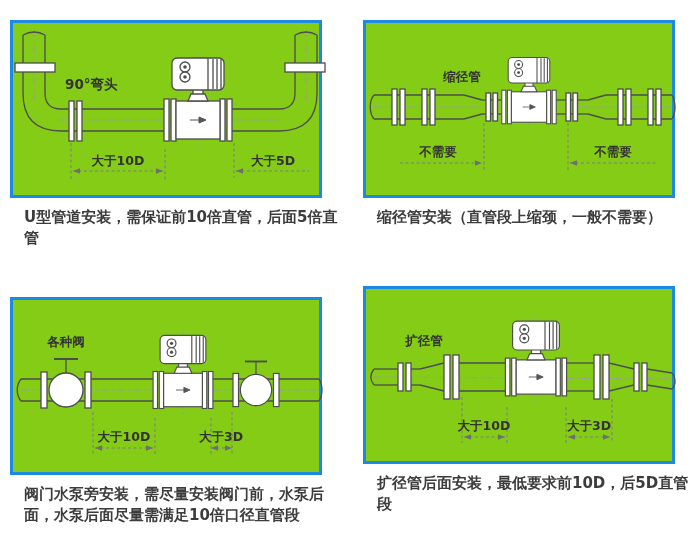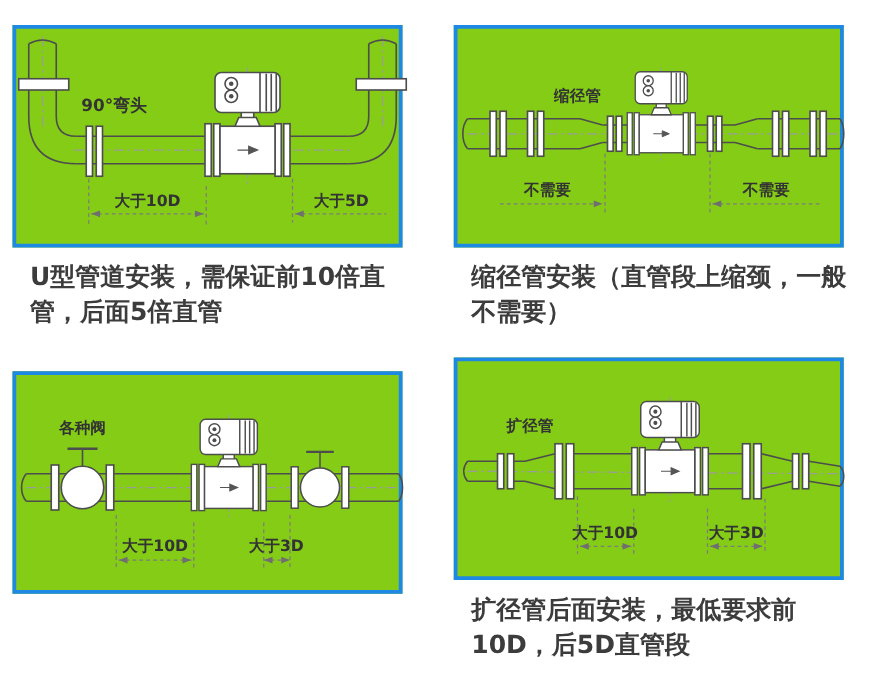--- a/index.html
+++ b/index.html
@@ -10,21 +10,21 @@
     font-family:"DejaVu Sans","Liberation Sans",sans-serif;
   }
   .panel { position:absolute; width:336px; }
   .frame {
     width:312px; height:178px; border:3px solid var(--accent);
     background:#84cc16;
   }
   .frame svg { display:block; }
   .caption {
     margin-top:9px; padding-left:14px; padding-right:4px;
-    font-size:20px; font-weight:bold; color:var(--cap); line-height:1.42;
+    font-size:15px; font-weight:bold; color:var(--cap); line-height:1.42;
   }
   
   .sh  { fill:#fff; stroke:#4d4d4d; stroke-width:1.3; }
   .ln  { stroke:#4d4d4d; stroke-width:1.3; fill:none; }
   .ln2 { stroke:#4d4d4d; stroke-width:2; fill:none; }
   .cl  { stroke:#9c9c9c; stroke-width:1; fill:none; stroke-dasharray:8 3 2 3; }
   .dot { fill:#4d4d4d; }
   .flow{ stroke:#555; fill:#555; stroke-width:1; }
   .dim { stroke:#7c7c7c; stroke-width:1; fill:none; stroke-dasharray:3 2.5; }
   .ah  { fill:#6f6f6f; stroke:none; }
@@ -187,20 +187,21 @@
       <g>
         <line class="dim" x1="198" y1="118" x2="198" y2="154"></line>
         <line class="dim" x1="219" y1="112" x2="219" y2="154"></line>
         <line class="dim" x1="198" y1="148" x2="219" y2="148"></line>
         <polygon class="ah" points="198,148 205,145.3 205,150.7"></polygon>
         <polygon class="ah" points="219,148 212,145.3 212,150.7"></polygon>
         <text class="lbl" x="208" y="141">大于3D</text>
       </g>
     </svg>
   </div>
+  <p class="caption">阀门水泵旁安装，需尽量安装阀门前，水泵后面，水泵后面尽量需满足10倍口径直管段</p>
 </section>
 
 <section class="panel" style="left:363px;top:286px">
   <div class="frame">
     <svg viewBox="0 0 314 172" width="314" height="172">
       <g>
         <line class="cl" x1="8" y1="88" x2="306" y2="90"></line>
         <line class="ln" x1="8" y1="80" x2="34" y2="80"></line>
         <line class="ln" x1="8" y1="96" x2="34" y2="96"></line>
         <path class="ln" d="M8,80 C4,85 4,91 8,96"></path>

